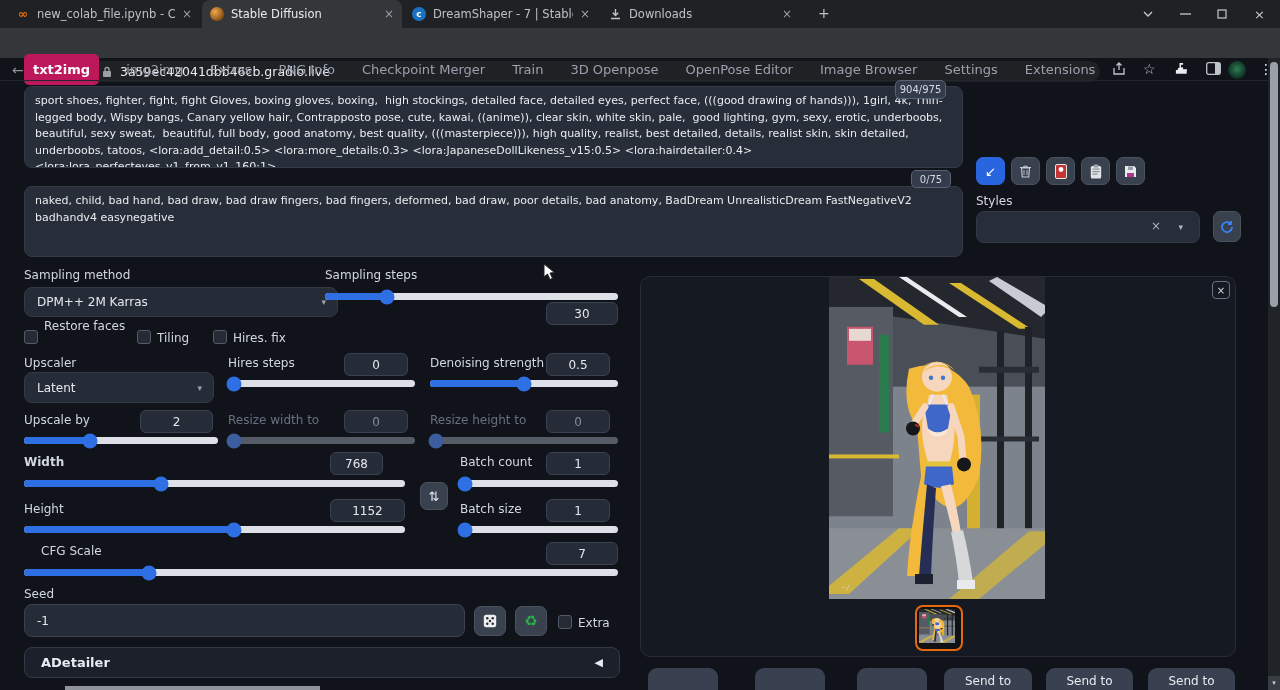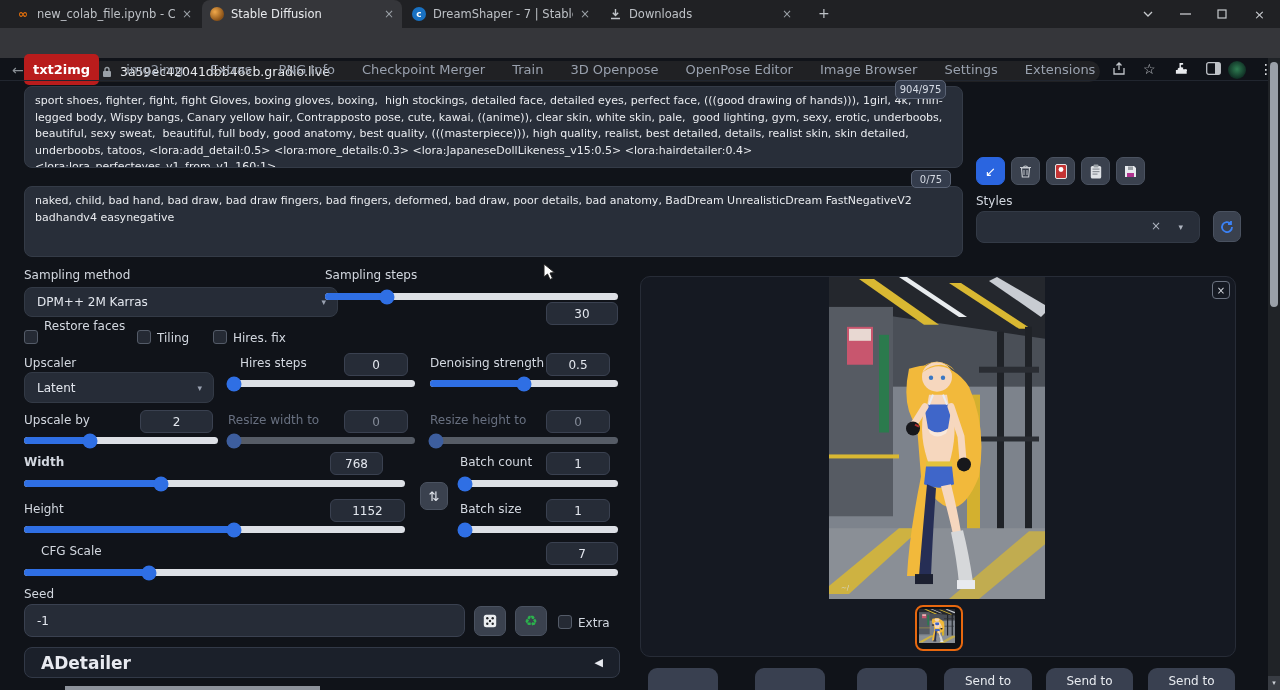--- a/index.html
+++ b/index.html
@@ -15,21 +15,21 @@
   .tab .close{color:#9aa0a6;font-size:12px;line-height:1;}
   .favicon{width:14px;height:14px;flex:none;display:flex;align-items:center;justify-content:center;}
   #toolbar{position:absolute;left:0;top:28px;width:1280px;height:30px;background:#35363a;}
   .navic{position:absolute;top:36px;color:#c0c4c9;font-size:14px;line-height:1;}
   #urlpill{position:absolute;left:90px;top:33px;width:1010px;height:21px;background:#202124;border-radius:11px;display:flex;align-items:center;gap:8px;padding:0 12px;box-sizing:border-box;}
   #urlpill .url{font-size:12.5px;color:#e8eaed;}
   .winctl{position:absolute;top:8px;color:#c7cace;font-size:11px;}
   
   #navrow{position:absolute;left:24px;top:58px;height:22px;display:flex;gap:27px;align-items:center;}
   .navitem{font-size:13px;color:#99a1ae;white-space:nowrap;}
-  .navitem.active{background:#b91c1c;color:#fff;padding:8px 9px;border-radius:5px;font-weight:bold;}
+  .navitem.active{background:#be185d;color:#fff;padding:8px 9px;border-radius:5px;font-weight:bold;}
   #navdivider{position:absolute;left:0;top:80px;width:1268px;height:1px;background:#21262f;}
   .ta{position:absolute;background:#282e39;border:1px solid #343b47;border-radius:8px;color:#e9ebef;
       font-size:11px;line-height:16.5px;padding:6px 10px;resize:none;box-sizing:border-box;
       font-family:"DejaVu Sans","Liberation Sans",sans-serif;overflow:hidden;}
   .badge{position:absolute;background:#343c4c;border:1px solid #5a6375;border-radius:5px;font-size:10px;color:#d5dae3;display:flex;align-items:center;justify-content:center;z-index:5;}
   .lbl{position:absolute;font-size:12px;color:#d3d8e0;white-space:nowrap;}
   .lbl.dim{color:#687080;}
   .numbox{position:absolute;background:#262c37;border:1px solid #3a4150;border-radius:6px;color:#e3e7ee;font-size:12px;text-align:center;height:23px;box-sizing:border-box;padding:0 4px;font-family:inherit;}
   .dropdown{position:absolute;background:#262c37;border:1px solid #333a46;border-radius:8px;display:flex;align-items:center;padding:0 12px;color:#e3e7ee;font-size:12px;box-sizing:border-box;}
   .dd-arrow{position:absolute;right:11px;color:#9aa2b1;font-size:9px;}
@@ -46,21 +46,21 @@
     color:#fff;font-weight:bold;font-size:15px;}
   .toolbtn{position:absolute;top:157px;width:29px;height:28px;background:#3a414e;border:1px solid #4a5260;border-radius:7px;display:flex;align-items:center;justify-content:center;box-sizing:border-box;}
   .toolbtn.primary{background:#2a65e0;border-color:#2a65e0;}
   #stylesbox{position:absolute;left:976px;top:211px;width:224px;height:32px;background:#282e39;border:1px solid #333a46;border-radius:8px;box-sizing:border-box;}
   #refreshbtn{position:absolute;left:1213px;top:211px;width:28px;height:31px;background:#3a414e;border:1px solid #4a5260;border-radius:7px;display:flex;align-items:center;justify-content:center;box-sizing:border-box;}
   #gallery{position:absolute;left:640px;top:276px;width:596px;height:381px;background:#151922;border:1px solid #272c37;border-radius:10px;box-sizing:border-box;}
   #closebtn{position:absolute;left:1212px;top:281px;width:16px;height:16px;border:1px solid #6b7280;border-radius:4px;color:#d5d9df;font-size:10px;display:flex;align-items:center;justify-content:center;}
   #thumb{position:absolute;left:915px;top:605px;width:40px;height:38px;border:2px solid #e8680f;border-radius:8px;background:#0f1115;padding:2px;}
   .sendbtn{position:absolute;top:668px;background:#394050;border-radius:9px;height:42px;color:#e8ebf0;font-size:12px;text-align:center;padding-top:6px;box-sizing:border-box;}
   #adetailer{position:absolute;left:24px;top:647px;width:596px;height:31px;background:#1b202a;border:1px solid #323947;border-radius:8px;display:flex;align-items:center;justify-content:space-between;padding:0 16px;box-sizing:border-box;}
-  #adetailer .t{color:#e8eaf0;font-size:17px;font-weight:bold;}
+  #adetailer .t{color:#e8eaf0;font-size:13px;font-weight:bold;}
   #adetailer .a{color:#e8eaf0;font-size:11px;}
   #seedinput{position:absolute;left:24px;top:604px;width:441px;height:33px;background:#262c37;border:1px solid #3a4150;border-radius:8px;color:#e3e7ee;font-size:12px;padding:0 12px;box-sizing:border-box;font-family:inherit;}
   .seedbtn{position:absolute;top:606px;width:32px;height:30px;background:#3a414e;border:1px solid #4a5260;border-radius:7px;display:flex;align-items:center;justify-content:center;box-sizing:border-box;}
   #scrolltrack{position:absolute;left:1268px;top:58px;width:12px;height:632px;background:#202327;}
   #scrollthumb{position:absolute;left:1270px;top:62px;width:8px;height:245px;background:#9aa0a8;border-radius:4px;}
   #scrolldown{position:absolute;left:1268px;top:676px;width:12px;height:14px;background:#383c43;color:#cdd1d8;font-size:7px;display:flex;align-items:center;justify-content:center;}
   #bstrip{position:absolute;left:65px;top:686px;width:255px;height:4px;background:#8d929b;}
   svg{display:block;}
 </style>
 </head>
@@ -228,21 +228,21 @@
   </div>
 
   <div class="checkbox" style="left:24px;top:330px;"></div>
   <div class="lbl" style="left:44px;top:319px;">Restore faces</div>
   <div class="checkbox" style="left:137px;top:330px;"></div>
   <div class="lbl" style="left:157px;top:331px;">Tiling</div>
   <div class="checkbox" style="left:213px;top:330px;"></div>
   <div class="lbl" style="left:233px;top:331px;">Hires. fix</div>
 
   <div class="lbl" style="left:24px;top:356px;">Upscaler</div>
-  <div class="lbl" style="left:240px;top:356px;">Hires steps</div>
+  <div class="lbl" style="left:228px;top:356px;">Hires steps</div>
   <input class="numbox" style="left: 344px; top: 353px; width: 64px;" readonly="" value="0">
   <div class="lbl" style="left:430px;top:356px;">Denoising strength</div>
   <input class="numbox" style="left: 546px; top: 353px; width: 64px;" readonly="" value="0.5">
   <div class="dropdown" style="left:24px;top:372px;width:190px;height:31px;">
     <span>Latent</span>
     <span class="dd-arrow">▾</span>
   </div>
   <div class="slider" style="left:228px;top:380px;width:187px;">
     <div class="track"></div>
       <div class="fill" style="width: 3%;"></div>

